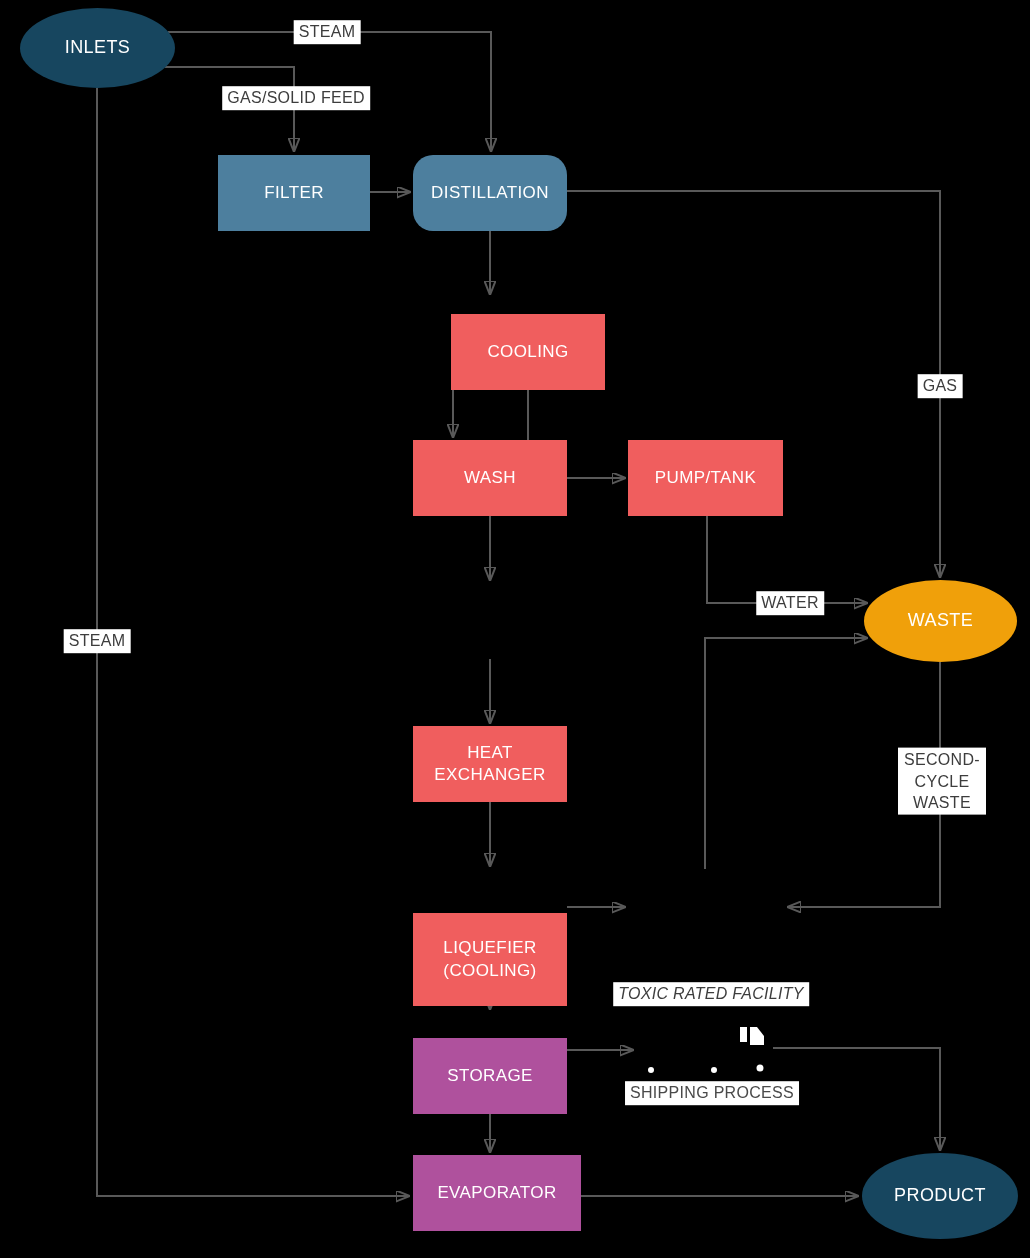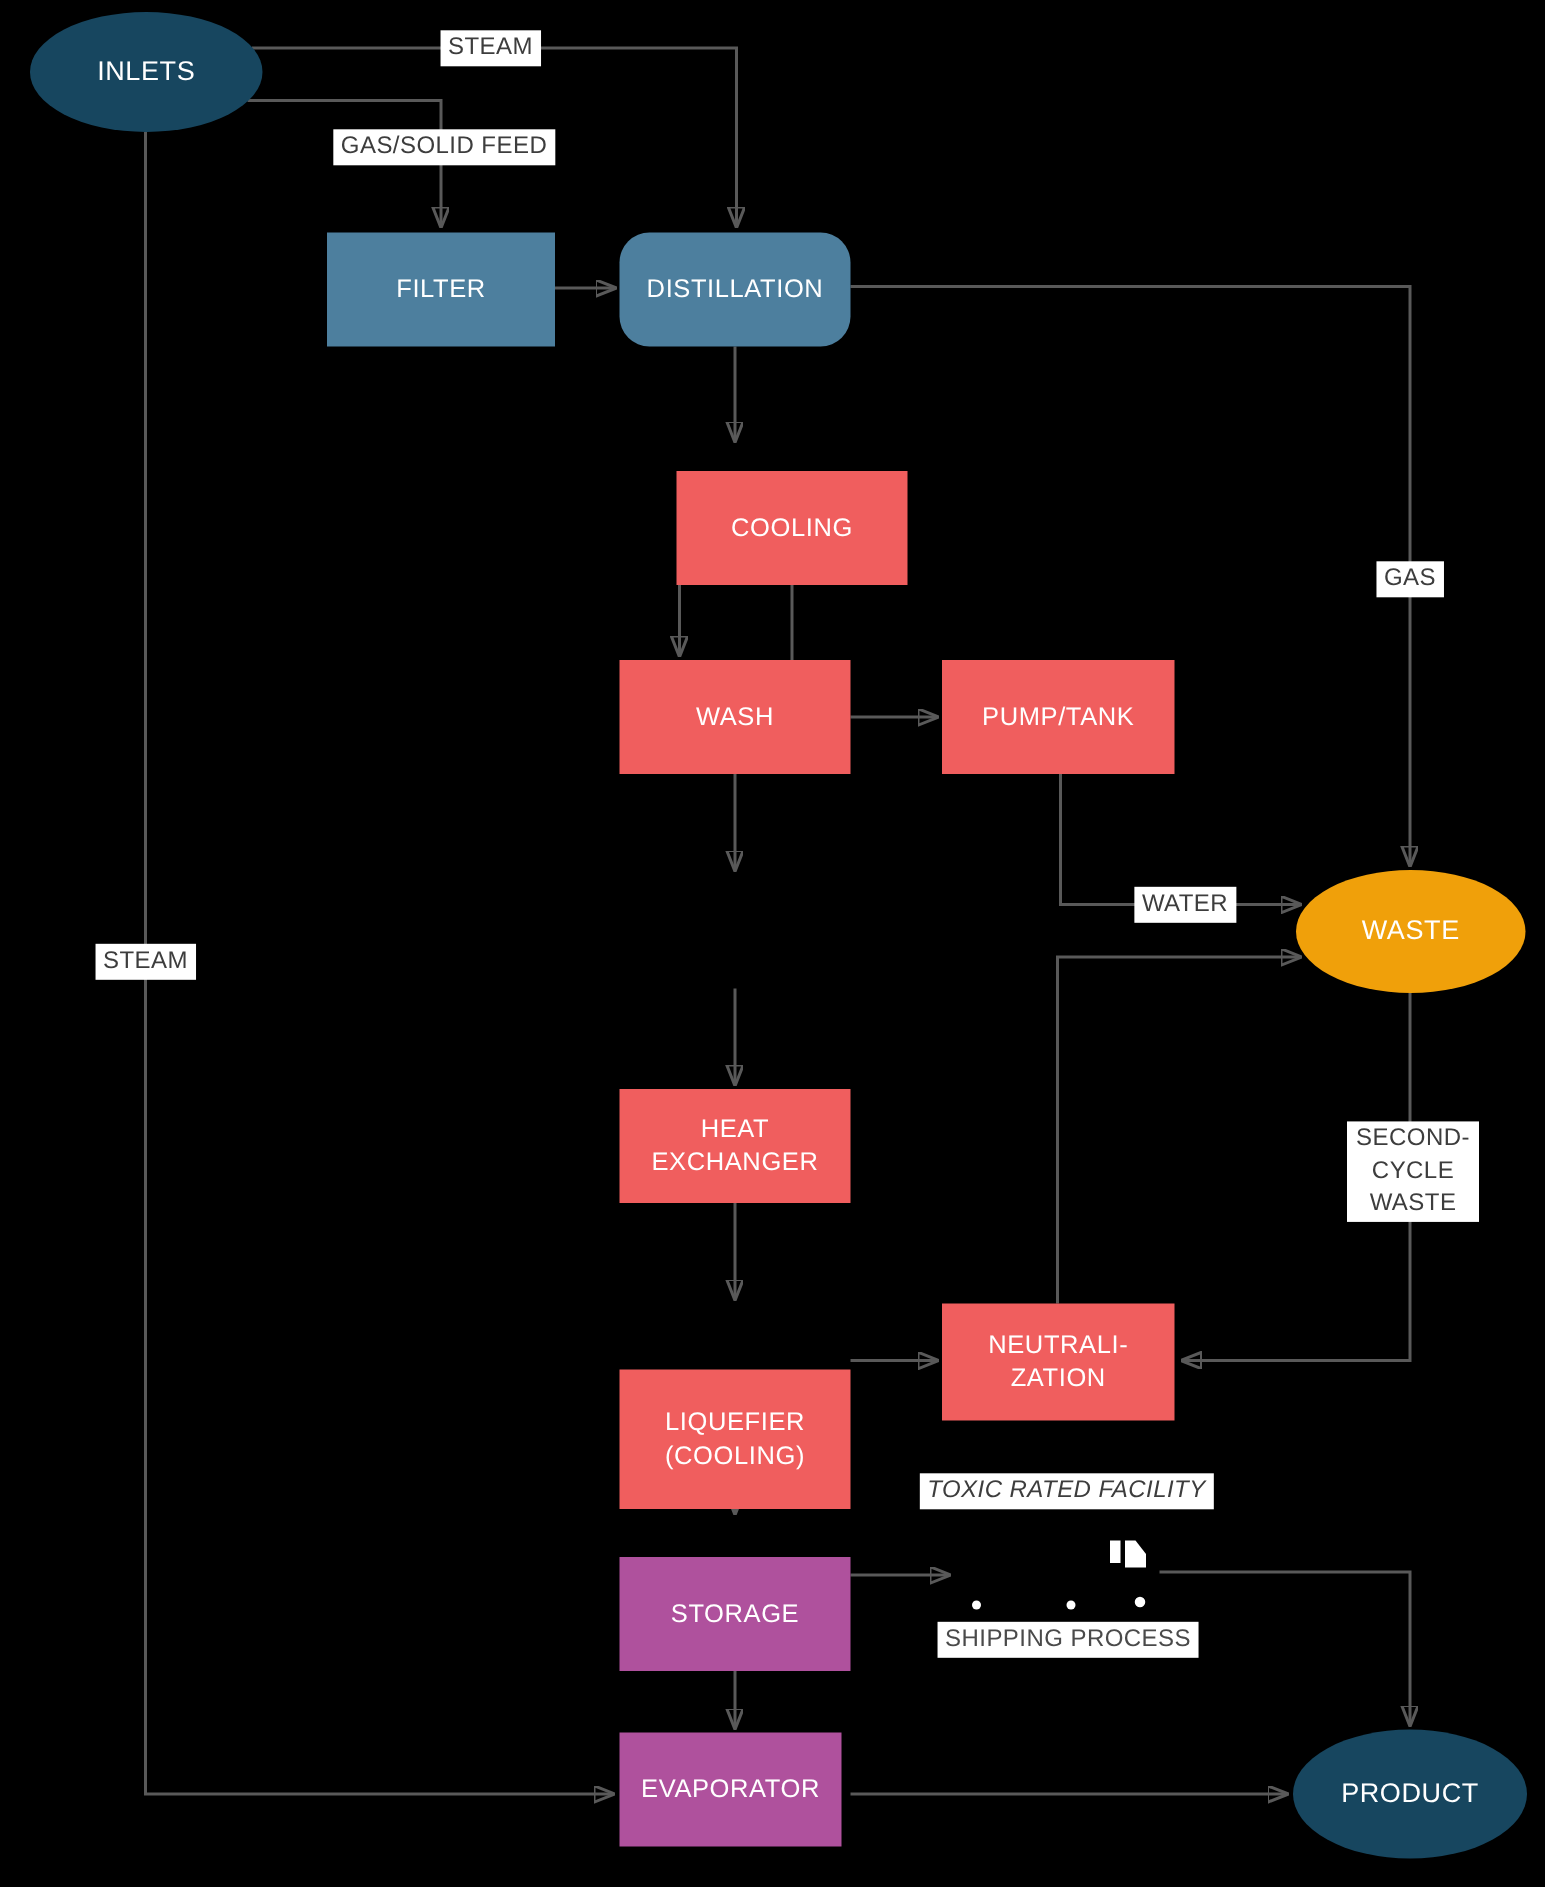--- a/index.html
+++ b/index.html
@@ -105,30 +105,26 @@
   <div class="node c-red" style="left:413px;top:726px;width:154px;height:76px;">
     <span>HEAT
 EXCHANGER</span>
   </div>
 
   <div class="node c-red" style="left:413px;top:913px;width:154px;height:93px;">
     <span>LIQUEFIER
 (COOLING)</span>
   </div>
 
-  <div class="node c-red" style="left:628px;top:869px;width:155px;height:78px;">
-    <span>NEUTRALI-
-ZATION</span>
-  </div>
 
   <div class="node c-purple" style="left:413px;top:1012px;width:154px;height:76px;margin-top:26px;">
     <span>STORAGE</span>
   </div>
 
-  <div class="node c-purple" style="left:413px;top:1155px;width:148px;height:76px;">
+  <div class="node c-purple" style="left:413px;top:1155px;width:168px;height:76px;">
     <span>EVAPORATOR</span>
   </div>
 
   <div class="node ellipse c-orange" style="left:864px;top:580px;width:153px;height:82px;">
     <span>WASTE</span>
   </div>
 
   <div class="node ellipse c-navy" style="left:862px;top:1153px;width:156px;height:86px;">
     <span>PRODUCT</span>
   </div>

